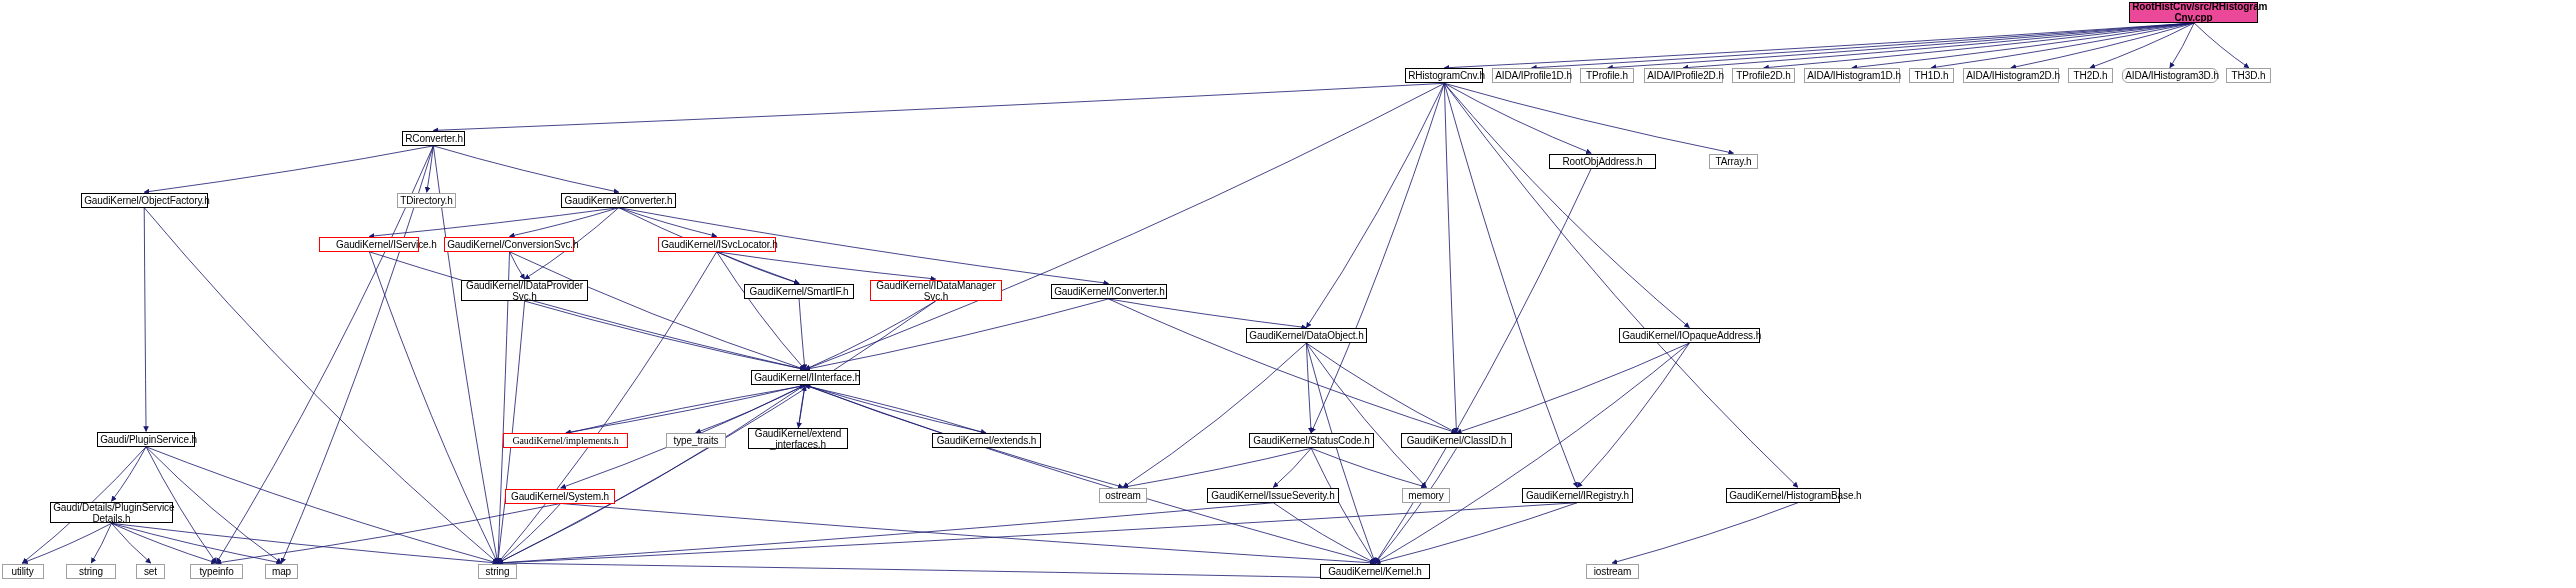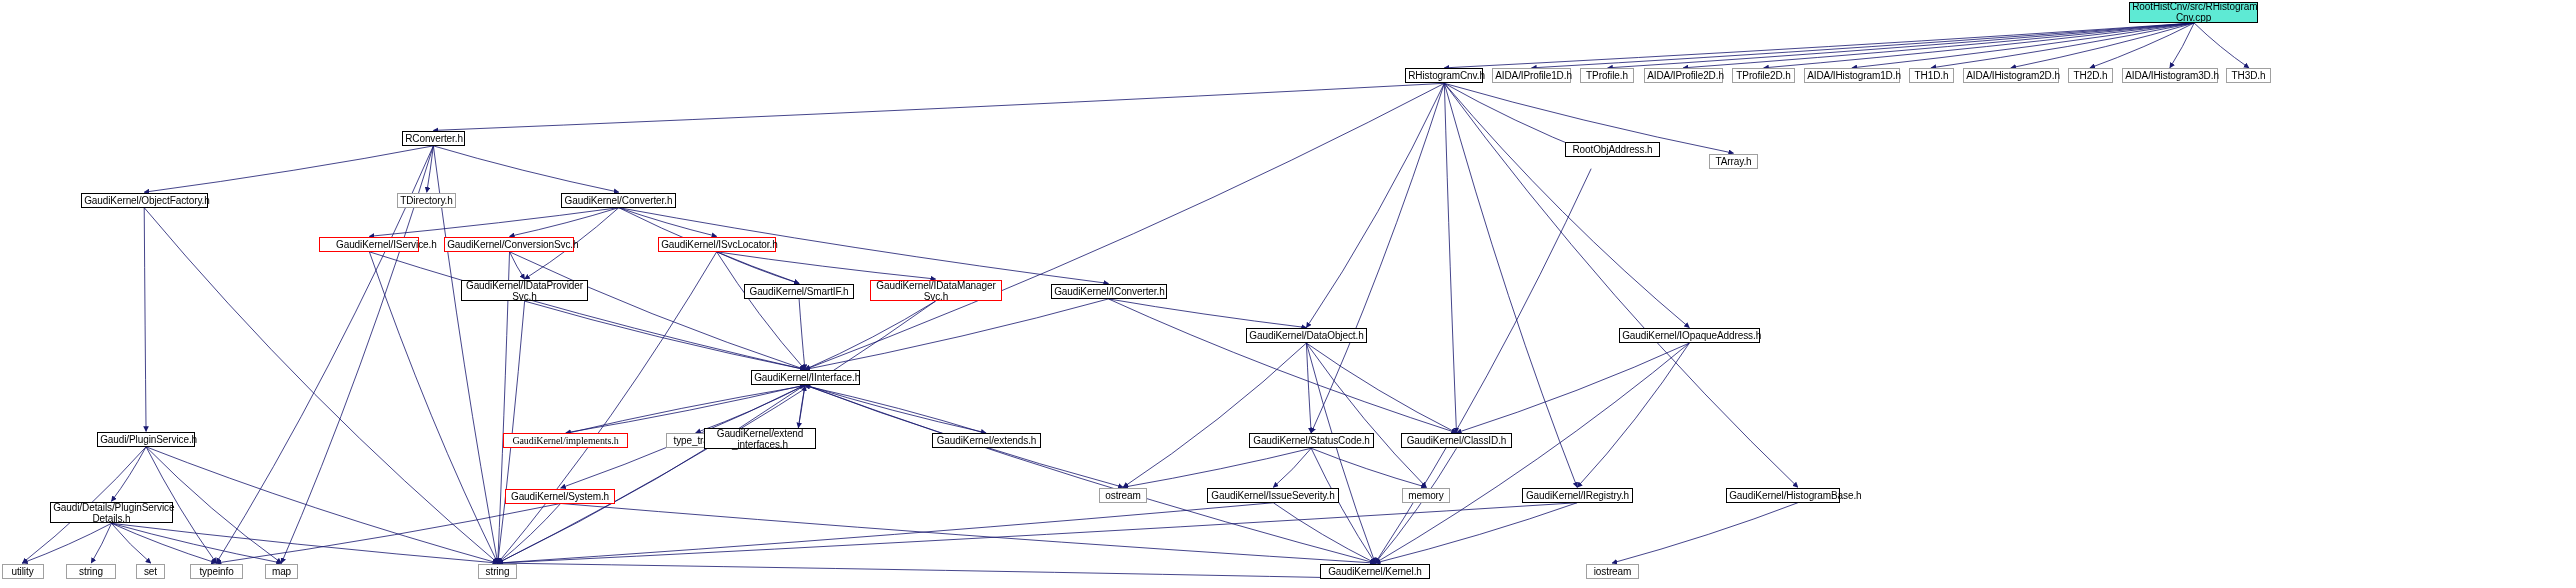--- a/index.html
+++ b/index.html
@@ -33,22 +33,23 @@
     background: #ffffff;
     border: 0.7px solid #000000;
     color: #000000;
     font-size: 10px;
     line-height: 11px;
     letter-spacing: -0.1px;
     white-space: pre-line;
     padding: 0 2.2px;
   }
   .graph-node.root {
-    background: #5eead4;
+    background: #ec4899;
     border: 0.7px solid #000000;
+    font-weight: bold;
   }
   .graph-node.red {
     border: 0.7px solid #ff0000;
   }
   .graph-node.gray {
     border: 0.7px solid #a0a0a0;
   }
   .node-label {
     display: block;
     width: 100%;
@@ -169,43 +170,43 @@
 Cnv.cpp</span></div>
       <div class="graph-node " style="left: 1405px; top: 68px; width: 78px; height: 14.7px;"><span class="node-label">RHistogramCnv.h</span></div>
       <div class="graph-node gray" style="left: 1492px; top: 68px; width: 79px; height: 14.7px;"><span class="node-label">AIDA/IProfile1D.h</span></div>
       <div class="graph-node gray" style="left: 1580px; top: 68px; width: 54px; height: 14.7px;"><span class="node-label">TProfile.h</span></div>
       <div class="graph-node gray" style="left: 1644px; top: 68px; width: 79px; height: 14.7px;"><span class="node-label">AIDA/IProfile2D.h</span></div>
       <div class="graph-node gray" style="left: 1732px; top: 68px; width: 63px; height: 14.7px;"><span class="node-label">TProfile2D.h</span></div>
       <div class="graph-node gray" style="left: 1804px; top: 68px; width: 96px; height: 14.7px;"><span class="node-label">AIDA/IHistogram1D.h</span></div>
       <div class="graph-node gray" style="left: 1909px; top: 68px; width: 45px; height: 14.7px;"><span class="node-label">TH1D.h</span></div>
       <div class="graph-node gray" style="left: 1963px; top: 68px; width: 96px; height: 14.7px;"><span class="node-label">AIDA/IHistogram2D.h</span></div>
       <div class="graph-node gray" style="left: 2068px; top: 68px; width: 45px; height: 14.7px;"><span class="node-label">TH2D.h</span></div>
-      <div class="graph-node gray" style="left: 2122px; top: 68px; width: 96px; height: 14.7px;"><span class="node-label">AIDA/IHistogram3D.h</span></div>
+      <div class="graph-node gray" style="left: 2122px; top: 68px; width: 96px; height: 14.7px; border-radius: 6px;"><span class="node-label">AIDA/IHistogram3D.h</span></div>
       <div class="graph-node gray" style="left: 2226px; top: 68px; width: 45px; height: 14.7px;"><span class="node-label">TH3D.h</span></div>
       <div class="graph-node " style="left: 402px; top: 131px; width: 63px; height: 14.7px;"><span class="node-label">RConverter.h</span></div>
-      <div class="graph-node " style="left: 1549px; top: 142px; width: 95px; height: 14.7px; margin-left: 16px;"><span class="node-label">RootObjAddress.h</span></div>
+      <div class="graph-node " style="left: 1549px; top: 154px; width: 107px; height: 14.7px;"><span class="node-label">RootObjAddress.h</span></div>
       <div class="graph-node gray" style="left: 1709px; top: 154px; width: 49px; height: 14.7px;"><span class="node-label">TArray.h</span></div>
       <div class="graph-node " style="left: 81px; top: 193px; width: 127px; height: 14.7px;"><span class="node-label">GaudiKernel/ObjectFactory.h</span></div>
       <div class="graph-node gray" style="left: 397px; top: 193px; width: 59px; height: 14.7px;"><span class="node-label">TDirectory.h</span></div>
       <div class="graph-node " style="left: 561px; top: 193px; width: 115px; height: 14.7px;"><span class="node-label">GaudiKernel/Converter.h</span></div>
       <div class="graph-node red" style="left: 319px; top: 237px; width: 100px; height: 14.7px; padding-left: 16px;"><span class="node-label">GaudiKernel/IService.h</span></div>
       <div class="graph-node red" style="left: 444px; top: 237px; width: 130px; height: 14.7px;"><span class="node-label">GaudiKernel/ConversionSvc.h</span></div>
       <div class="graph-node red" style="left: 658px; top: 237px; width: 118px; height: 14.7px;"><span class="node-label">GaudiKernel/ISvcLocator.h</span></div>
       <div class="graph-node " style="left: 461px; top: 280px; width: 127px; height: 21.3px;"><span class="node-label">GaudiKernel/IDataProvider
 Svc.h</span></div>
       <div class="graph-node " style="left: 744px; top: 284px; width: 110px; height: 14.7px;"><span class="node-label">GaudiKernel/SmartIF.h</span></div>
       <div class="graph-node red" style="left: 870px; top: 280px; width: 132px; height: 21.3px;"><span class="node-label">GaudiKernel/IDataManager
 Svc.h</span></div>
       <div class="graph-node " style="left: 1051px; top: 284px; width: 116px; height: 14.7px;"><span class="node-label">GaudiKernel/IConverter.h</span></div>
       <div class="graph-node " style="left: 1246px; top: 328px; width: 121px; height: 14.7px;"><span class="node-label">GaudiKernel/DataObject.h</span></div>
       <div class="graph-node " style="left: 1619px; top: 328px; width: 141px; height: 14.7px;"><span class="node-label">GaudiKernel/IOpaqueAddress.h</span></div>
       <div class="graph-node " style="left: 751px; top: 370px; width: 109px; height: 14.7px;"><span class="node-label">GaudiKernel/IInterface.h</span></div>
       <div class="graph-node red" style="left: 503px; top: 433px; width: 125px; height: 14.7px; font-family: Liberation Serif, serif;"><span class="node-label">GaudiKernel/implements.h</span></div>
       <div class="graph-node gray" style="left: 666px; top: 433px; width: 60px; height: 14.7px;"><span class="node-label">type_traits</span></div>
-      <div class="graph-node " style="left: 704px; top: 428px; width: 112px; height: 21.3px;"><span class="node-label">GaudiKernel/extend
+      <div class="graph-node " style="left: 748px; top: 428px; width: 100px; height: 21.3px;"><span class="node-label">GaudiKernel/extend
 _interfaces.h</span></div>
       <div class="graph-node " style="left: 932px; top: 433px; width: 109px; height: 14.7px;"><span class="node-label">GaudiKernel/extends.h</span></div>
       <div class="graph-node " style="left: 1249px; top: 433px; width: 125px; height: 14.7px;"><span class="node-label">GaudiKernel/StatusCode.h</span></div>
       <div class="graph-node " style="left: 1401px; top: 433px; width: 111px; height: 14.7px;"><span class="node-label">GaudiKernel/ClassID.h</span></div>
       <div class="graph-node red" style="left: 505px; top: 489px; width: 110px; height: 14.7px;"><span class="node-label">GaudiKernel/System.h</span></div>
       <div class="graph-node " style="left: 97px; top: 432px; width: 98px; height: 14.7px;"><span class="node-label">Gaudi/PluginService.h</span></div>
       <div class="graph-node " style="left: 50px; top: 502px; width: 123px; height: 21.3px;"><span class="node-label">Gaudi/Details/PluginService
 Details.h</span></div>
       <div class="graph-node gray" style="left: 1099px; top: 488px; width: 48px; height: 14.7px;"><span class="node-label">ostream</span></div>
       <div class="graph-node " style="left: 1207px; top: 488px; width: 132px; height: 14.7px;"><span class="node-label">GaudiKernel/IssueSeverity.h</span></div>

